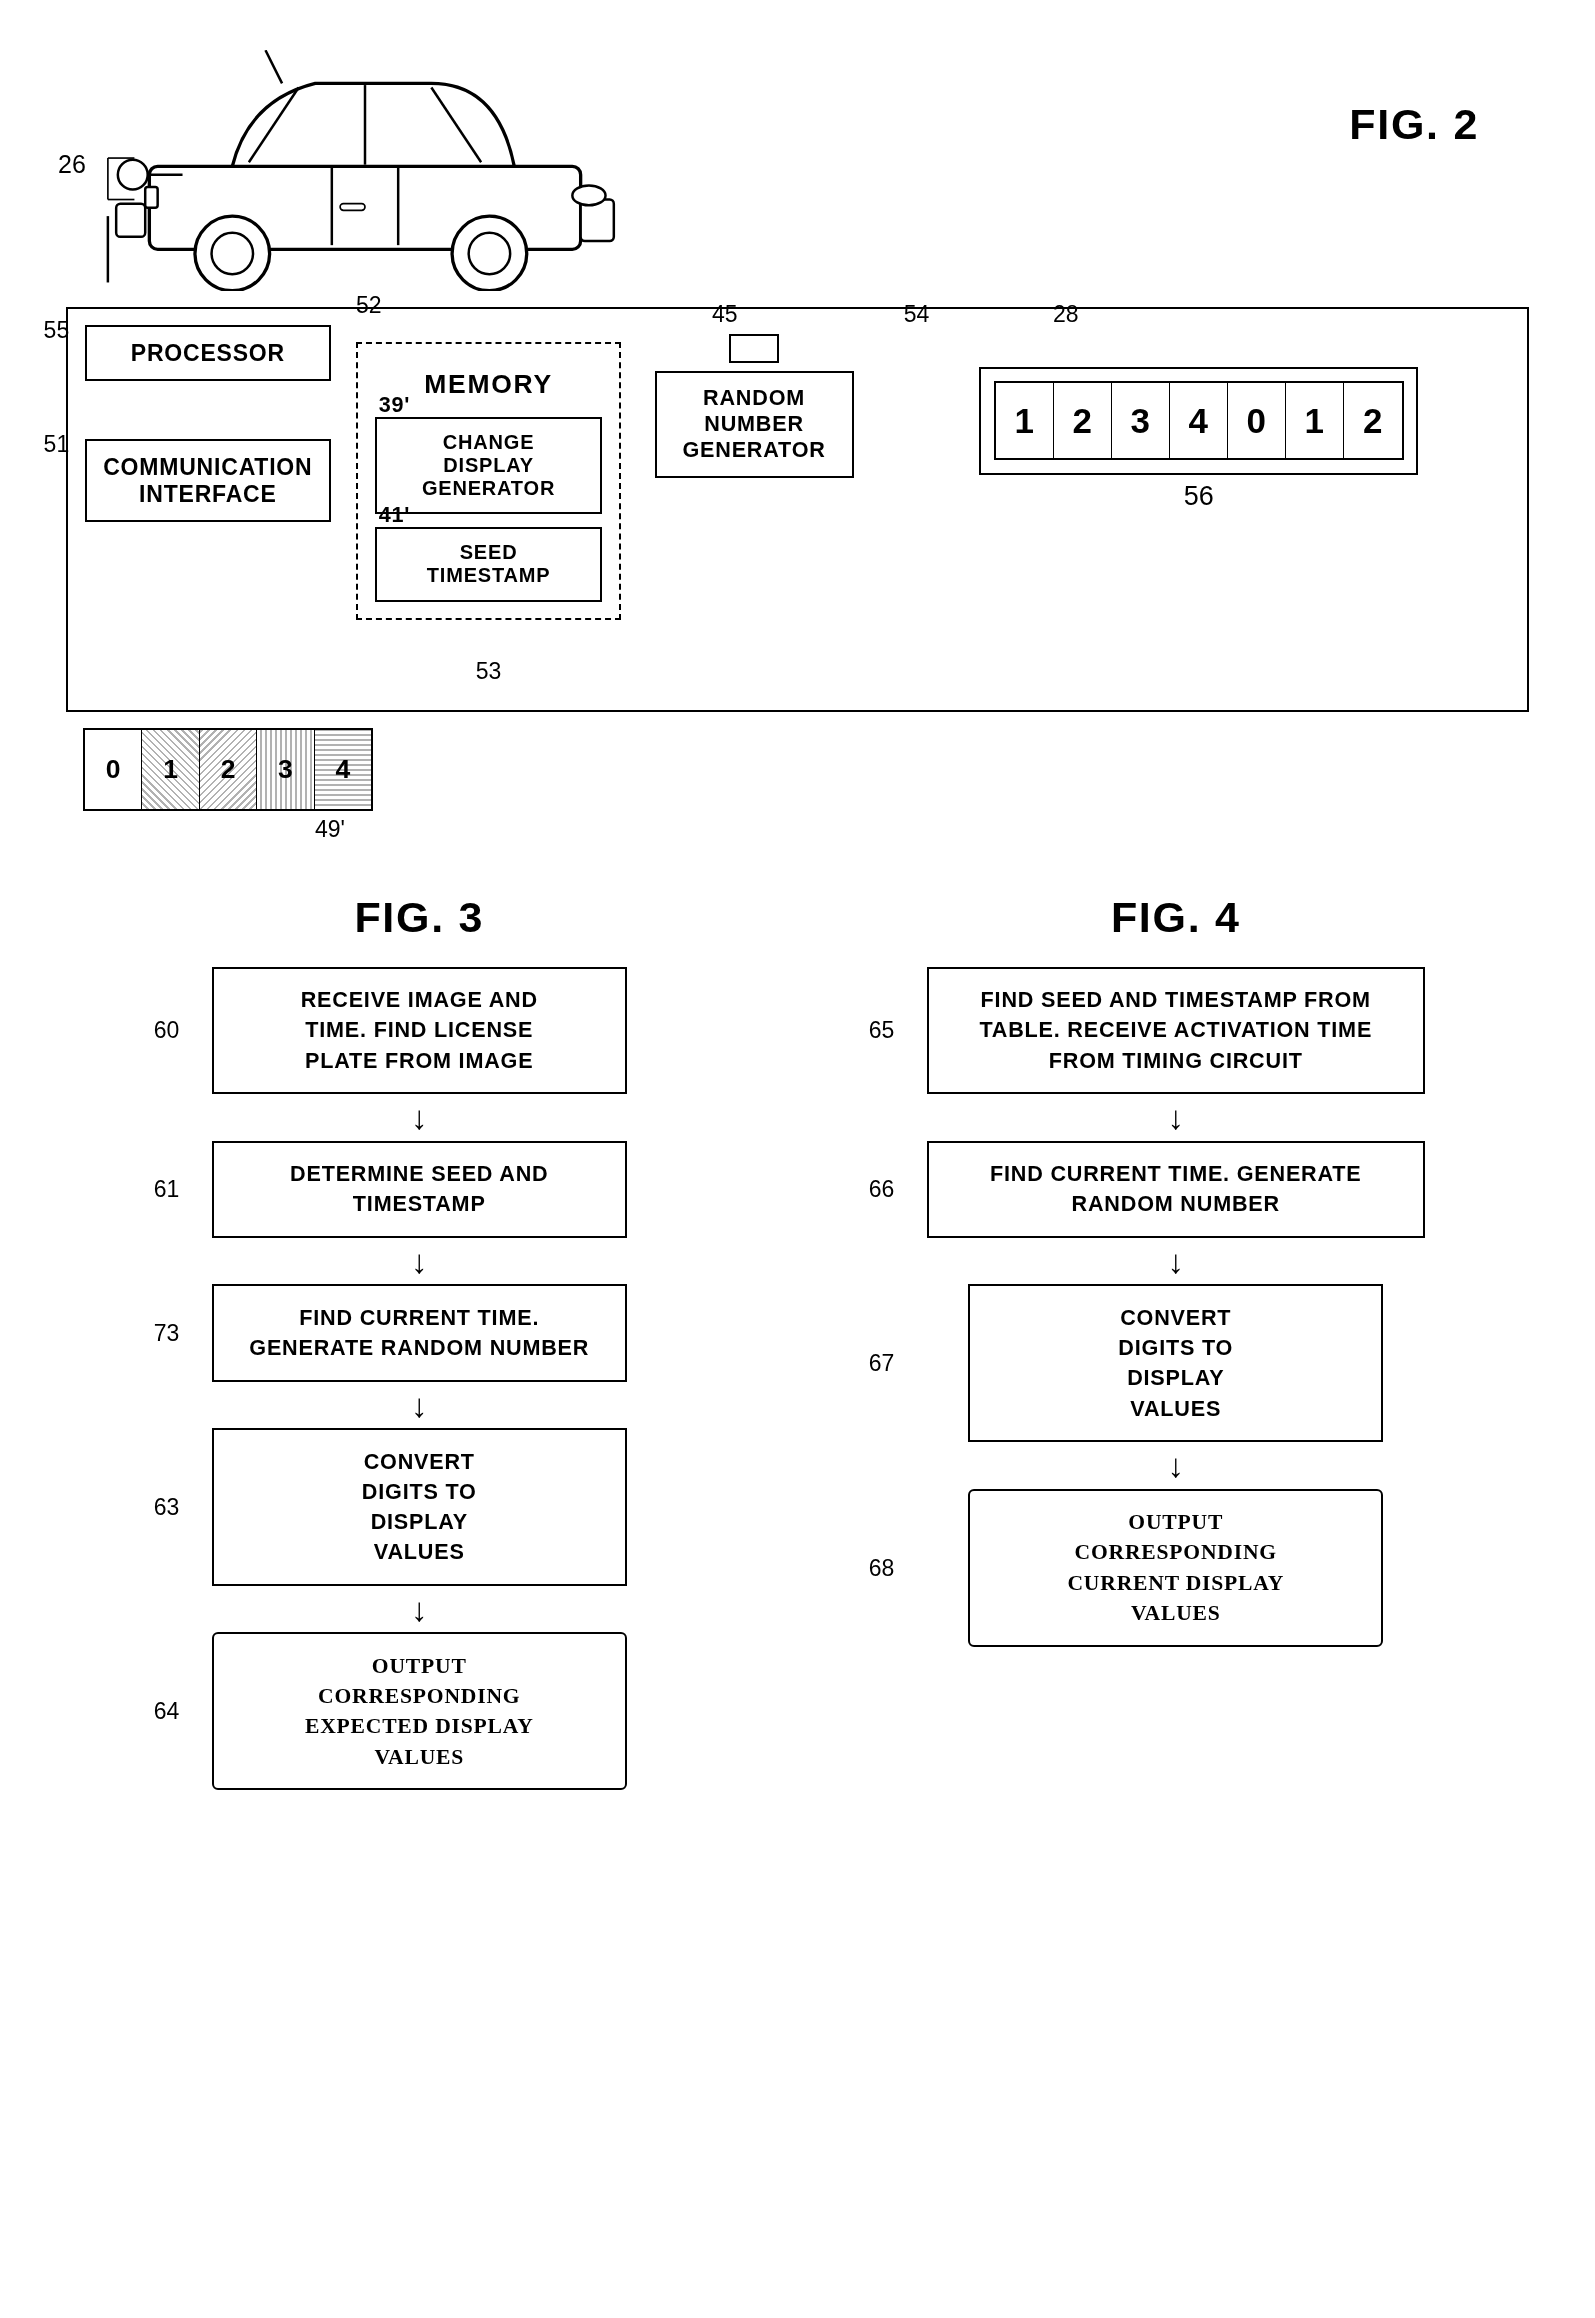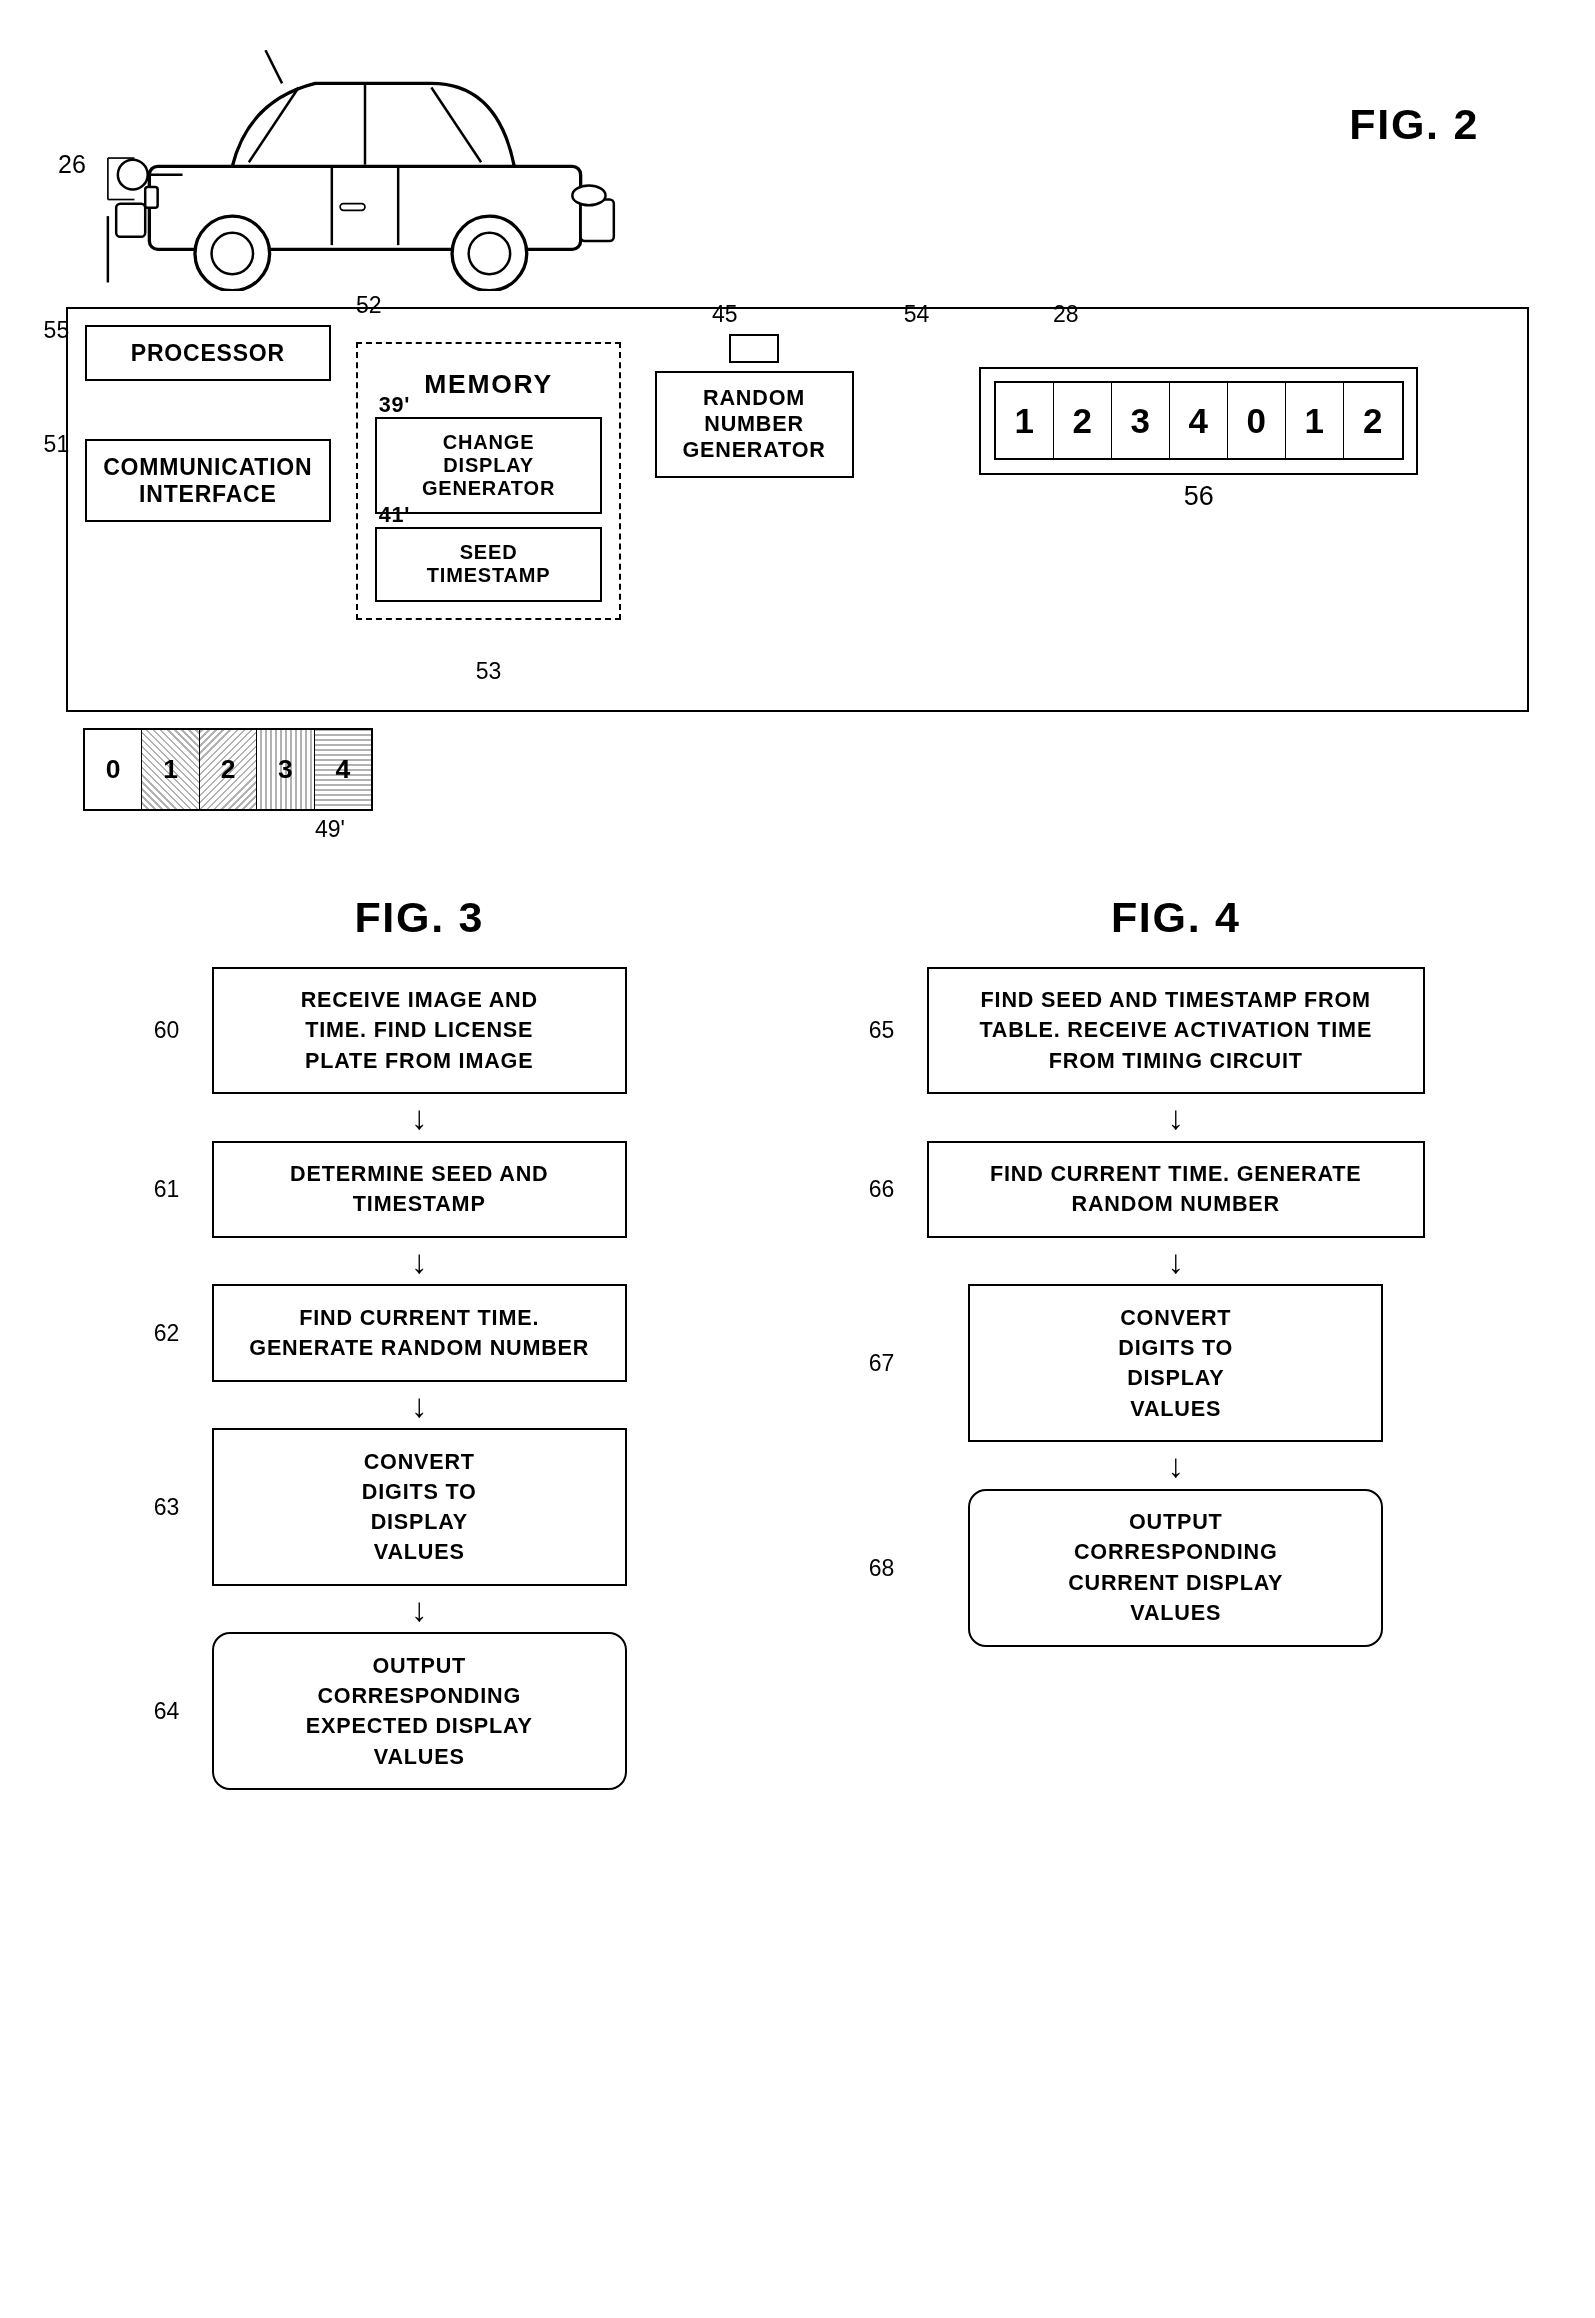--- a/index.html
+++ b/index.html
@@ -139,21 +139,22 @@
       padding: 16.6px 25px;
       font-size: 21.6px;
       font-weight: bold;
       font-family: Arial, sans-serif;
       letter-spacing: 0.8px;
       line-height: 1.4;
       width: 415px;
       position: relative;
     }
     .flow-step.rounded {
-      border-radius: 18px;
+      border-radius: 6px;
+      font-family: Liberation Serif, serif;
     }
     .flow-arrow {
       font-size: 33px;
       text-align: center;
       line-height: 1;
       margin: 6.6px 0;
     }
     .flow-ref {
       position: absolute;
       left: -58px;
@@ -347,21 +348,21 @@
         <div class="flow-ref">61</div>
         <div class="flow-step">
           <div>DETERMINE SEED AND</div>
           <div>TIMESTAMP</div>
         </div>
       </div>
 
       <div class="flow-arrow">↓</div>
 
       <div style="position:relative;width:415px;">
-        <div class="flow-ref">62</div>
+        <div class="flow-ref">73</div>
         <div class="flow-step">
           <div>FIND CURRENT TIME.</div>
           <div>GENERATE RANDOM NUMBER</div>
         </div>
       </div>
 
       <div class="flow-arrow">↓</div>
 
       <div style="position:relative;width:415px;">
         <div class="flow-ref">63</div>

